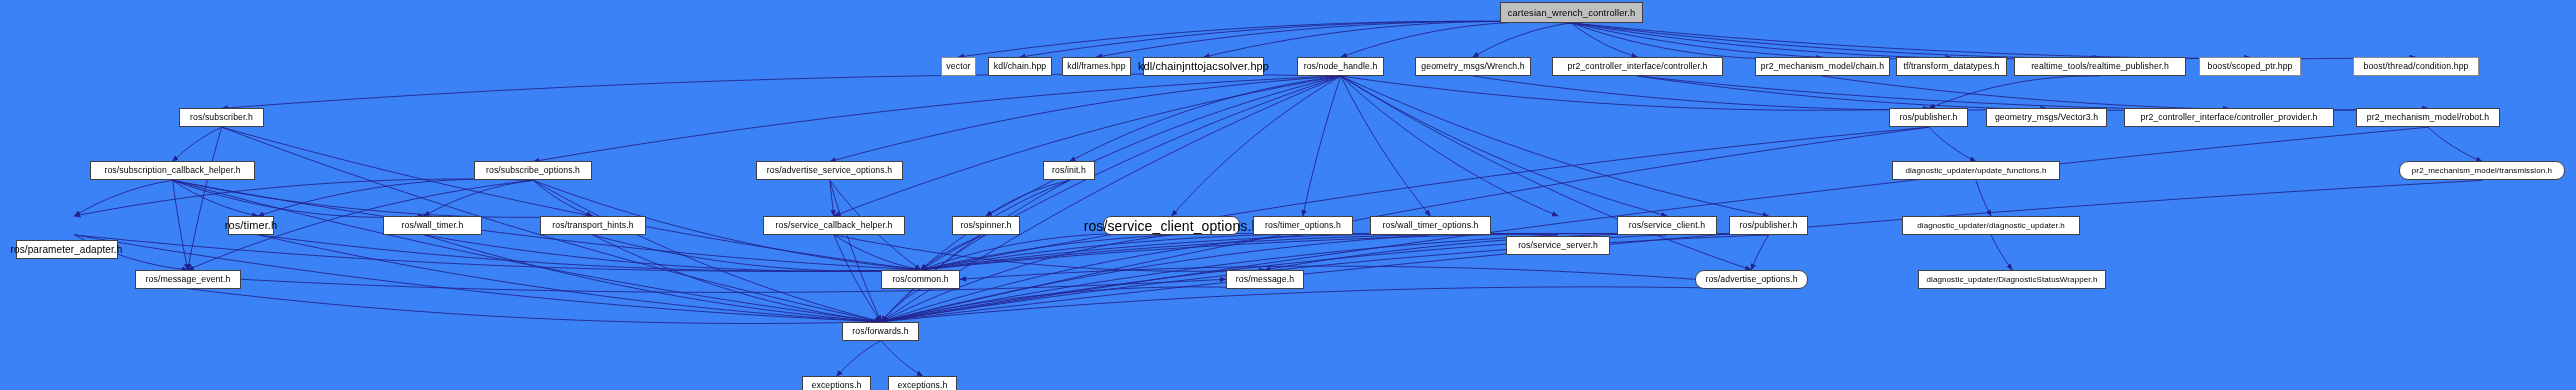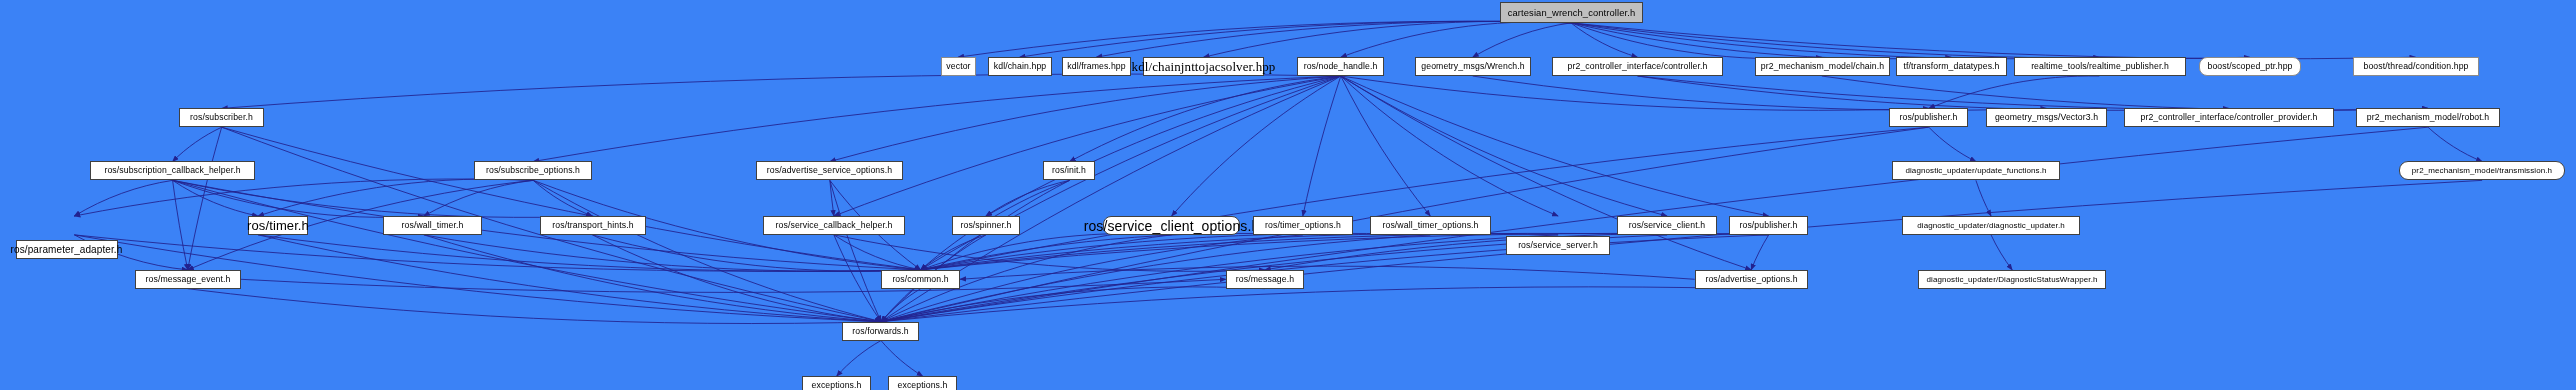--- a/index.html
+++ b/index.html
@@ -176,42 +176,42 @@
       </div>
       <div class="node" style="left: 941px; top: 57px; width: 35px; height: 19px; font-size: 8.7px;">
         <span class="node-label">vector</span>
       </div>
       <div class="node solid" style="left: 988px; top: 57px; width: 64px; height: 19px; font-size: 8.7px;">
         <span class="node-label">kdl/chain.hpp</span>
       </div>
       <div class="node solid" style="left: 1062px; top: 57px; width: 69px; height: 19px; font-size: 8.7px;">
         <span class="node-label">kdl/frames.hpp</span>
       </div>
-      <div class="node solid" style="left: 1143px; top: 57px; width: 121px; height: 19px; font-size: 13px; font-family: Liberation Serif, serif;">
+      <div class="node solid" style="left: 1143px; top: 57px; width: 121px; height: 19px; font-size: 11px;">
         <span class="node-label">kdl/chainjnttojacsolver.hpp</span>
       </div>
       <div class="node solid" style="left: 1297px; top: 57px; width: 87px; height: 19px; font-size: 8.7px;">
         <span class="node-label">ros/node_handle.h</span>
       </div>
       <div class="node solid" style="left: 1415px; top: 57px; width: 116px; height: 19px; font-size: 8.7px;">
         <span class="node-label">geometry_msgs/Wrench.h</span>
       </div>
       <div class="node solid" style="left: 1552px; top: 57px; width: 171px; height: 19px; font-size: 8.7px;">
         <span class="node-label">pr2_controller_interface/controller.h</span>
       </div>
       <div class="node solid" style="left: 1755px; top: 57px; width: 135px; height: 19px; font-size: 8.7px;">
         <span class="node-label">pr2_mechanism_model/chain.h</span>
       </div>
       <div class="node solid" style="left: 1896px; top: 57px; width: 111px; height: 19px; font-size: 8.7px;">
         <span class="node-label">tf/transform_datatypes.h</span>
       </div>
       <div class="node solid" style="left: 2014px; top: 57px; width: 172px; height: 19px; font-size: 8.7px;">
         <span class="node-label">realtime_tools/realtime_publisher.h</span>
       </div>
-      <div class="node" style="left: 2199px; top: 57px; width: 102px; height: 19px; font-size: 8.7px; border-radius: 8px;">
+      <div class="node" style="left: 2199px; top: 57px; width: 102px; height: 19px; font-size: 8.7px;">
         <span class="node-label">boost/scoped_ptr.hpp</span>
       </div>
       <div class="node" style="left: 2353px; top: 57px; width: 126px; height: 19px; font-size: 8.7px;">
         <span class="node-label">boost/thread/condition.hpp</span>
       </div>
       <div class="node solid" style="left: 179px; top: 108px; width: 85px; height: 19px; font-size: 8.7px;">
         <span class="node-label">ros/subscriber.h</span>
       </div>
       <div class="node solid" style="left: 1889px; top: 108px; width: 79px; height: 19px; font-size: 8.7px;">
         <span class="node-label">ros/publisher.h</span>
@@ -239,21 +239,21 @@
       </div>
       <div class="node solid" style="left: 1892px; top: 161px; width: 168px; height: 19px; font-size: 8px;">
         <span class="node-label">diagnostic_updater/update_functions.h</span>
       </div>
       <div class="node solid" style="left: 2399px; top: 161px; width: 166px; height: 19px; font-size: 8px; border-radius: 9px;">
         <span class="node-label">pr2_mechanism_model/transmission.h</span>
       </div>
       <div class="node solid" style="left: 15.5px; top: 216px; width: 102px; height: 19px; font-size: 10px; margin-top: 24px;">
         <span class="node-label">ros/parameter_adapter.h</span>
       </div>
-      <div class="node solid" style="left: 228px; top: 216px; width: 60px; height: 19px; font-size: 13px; margin-left: 20px;">
+      <div class="node solid" style="left: 228px; top: 216px; width: 46px; height: 19px; font-size: 11px;">
         <span class="node-label">ros/timer.h</span>
       </div>
       <div class="node solid" style="left: 383px; top: 216px; width: 99px; height: 19px; font-size: 8.7px;">
         <span class="node-label">ros/wall_timer.h</span>
       </div>
       <div class="node solid" style="left: 540px; top: 216px; width: 106px; height: 19px; font-size: 8.7px;">
         <span class="node-label">ros/transport_hints.h</span>
       </div>
       <div class="node solid" style="left: 763px; top: 216px; width: 142px; height: 19px; font-size: 8.7px;">
         <span class="node-label">ros/service_callback_helper.h</span>
@@ -284,21 +284,21 @@
       </div>
       <div class="node solid" style="left: 135px; top: 270px; width: 106px; height: 19px; font-size: 8.7px;">
         <span class="node-label">ros/message_event.h</span>
       </div>
       <div class="node solid" style="left: 881px; top: 270px; width: 79px; height: 19px; font-size: 8.7px;">
         <span class="node-label">ros/common.h</span>
       </div>
       <div class="node solid" style="left: 1226px; top: 270px; width: 78px; height: 19px; font-size: 8.7px;">
         <span class="node-label">ros/message.h</span>
       </div>
-      <div class="node solid" style="left: 1695px; top: 270px; width: 113px; height: 19px; font-size: 8.7px;">
+      <div class="node solid" style="left: 1695px; top: 270px; width: 113px; height: 19px; font-size: 8.7px; border-radius: 9px;">
         <span class="node-label">ros/advertise_options.h</span>
       </div>
       <div class="node solid" style="left: 1918px; top: 270px; width: 188px; height: 19px; font-size: 8px;">
         <span class="node-label">diagnostic_updater/DiagnosticStatusWrapper.h</span>
       </div>
       <div class="node solid" style="left: 842px; top: 322px; width: 77px; height: 19px; font-size: 8.7px;">
         <span class="node-label">ros/forwards.h</span>
       </div>
       <div class="node solid" style="left: 802px; top: 376px; width: 69px; height: 19px; font-size: 8.7px;">
         <span class="node-label">exceptions.h</span>

